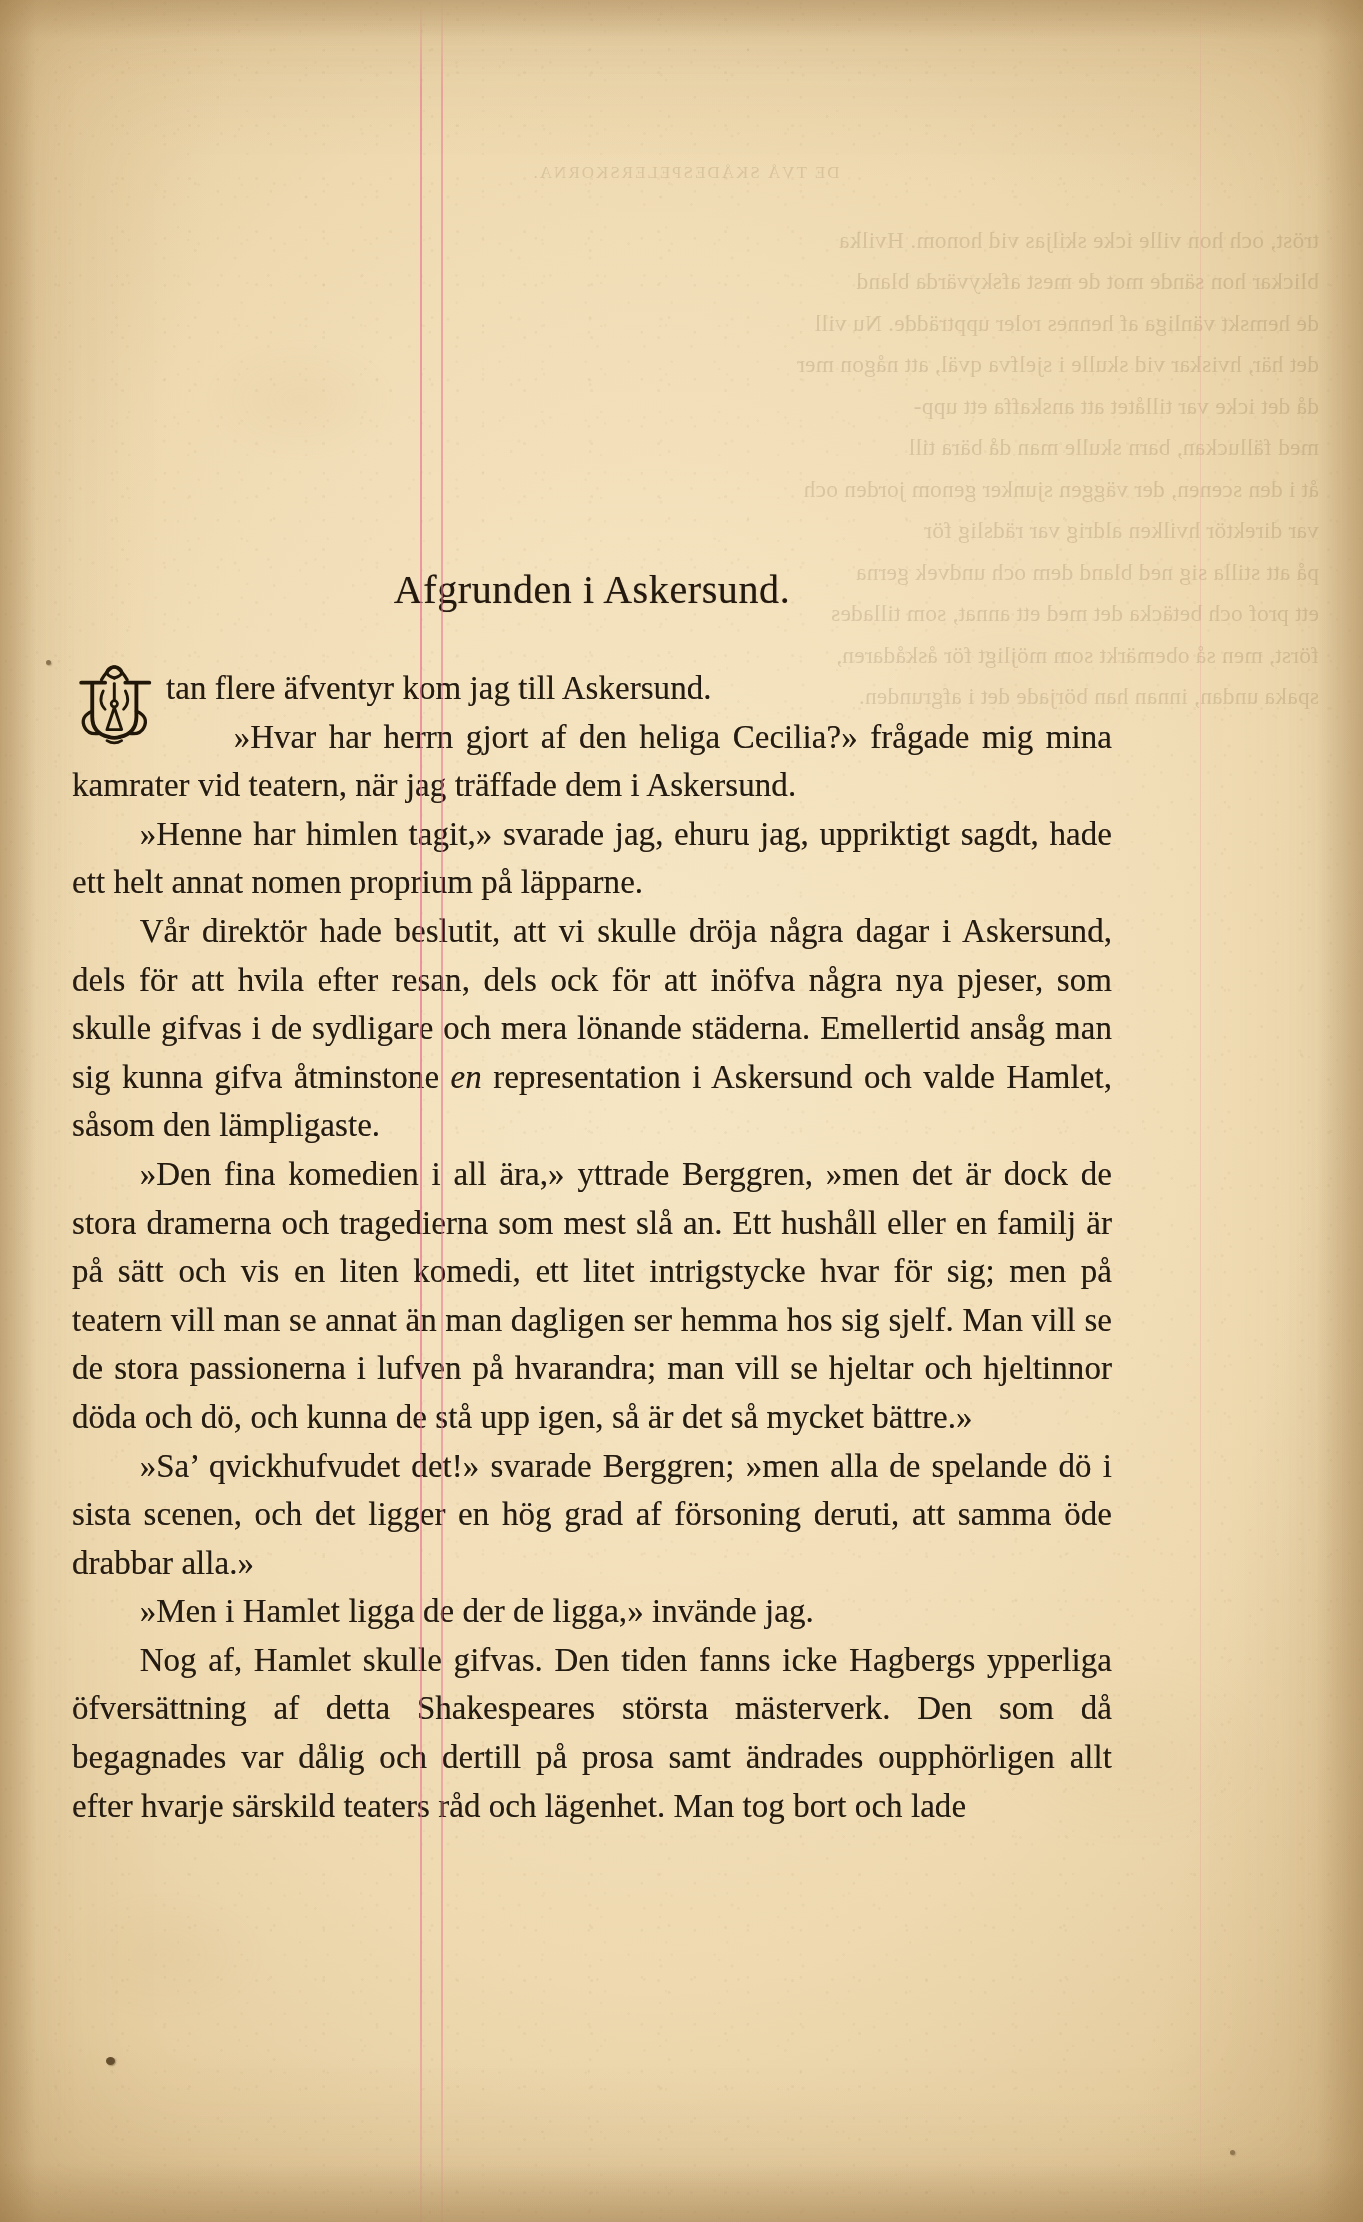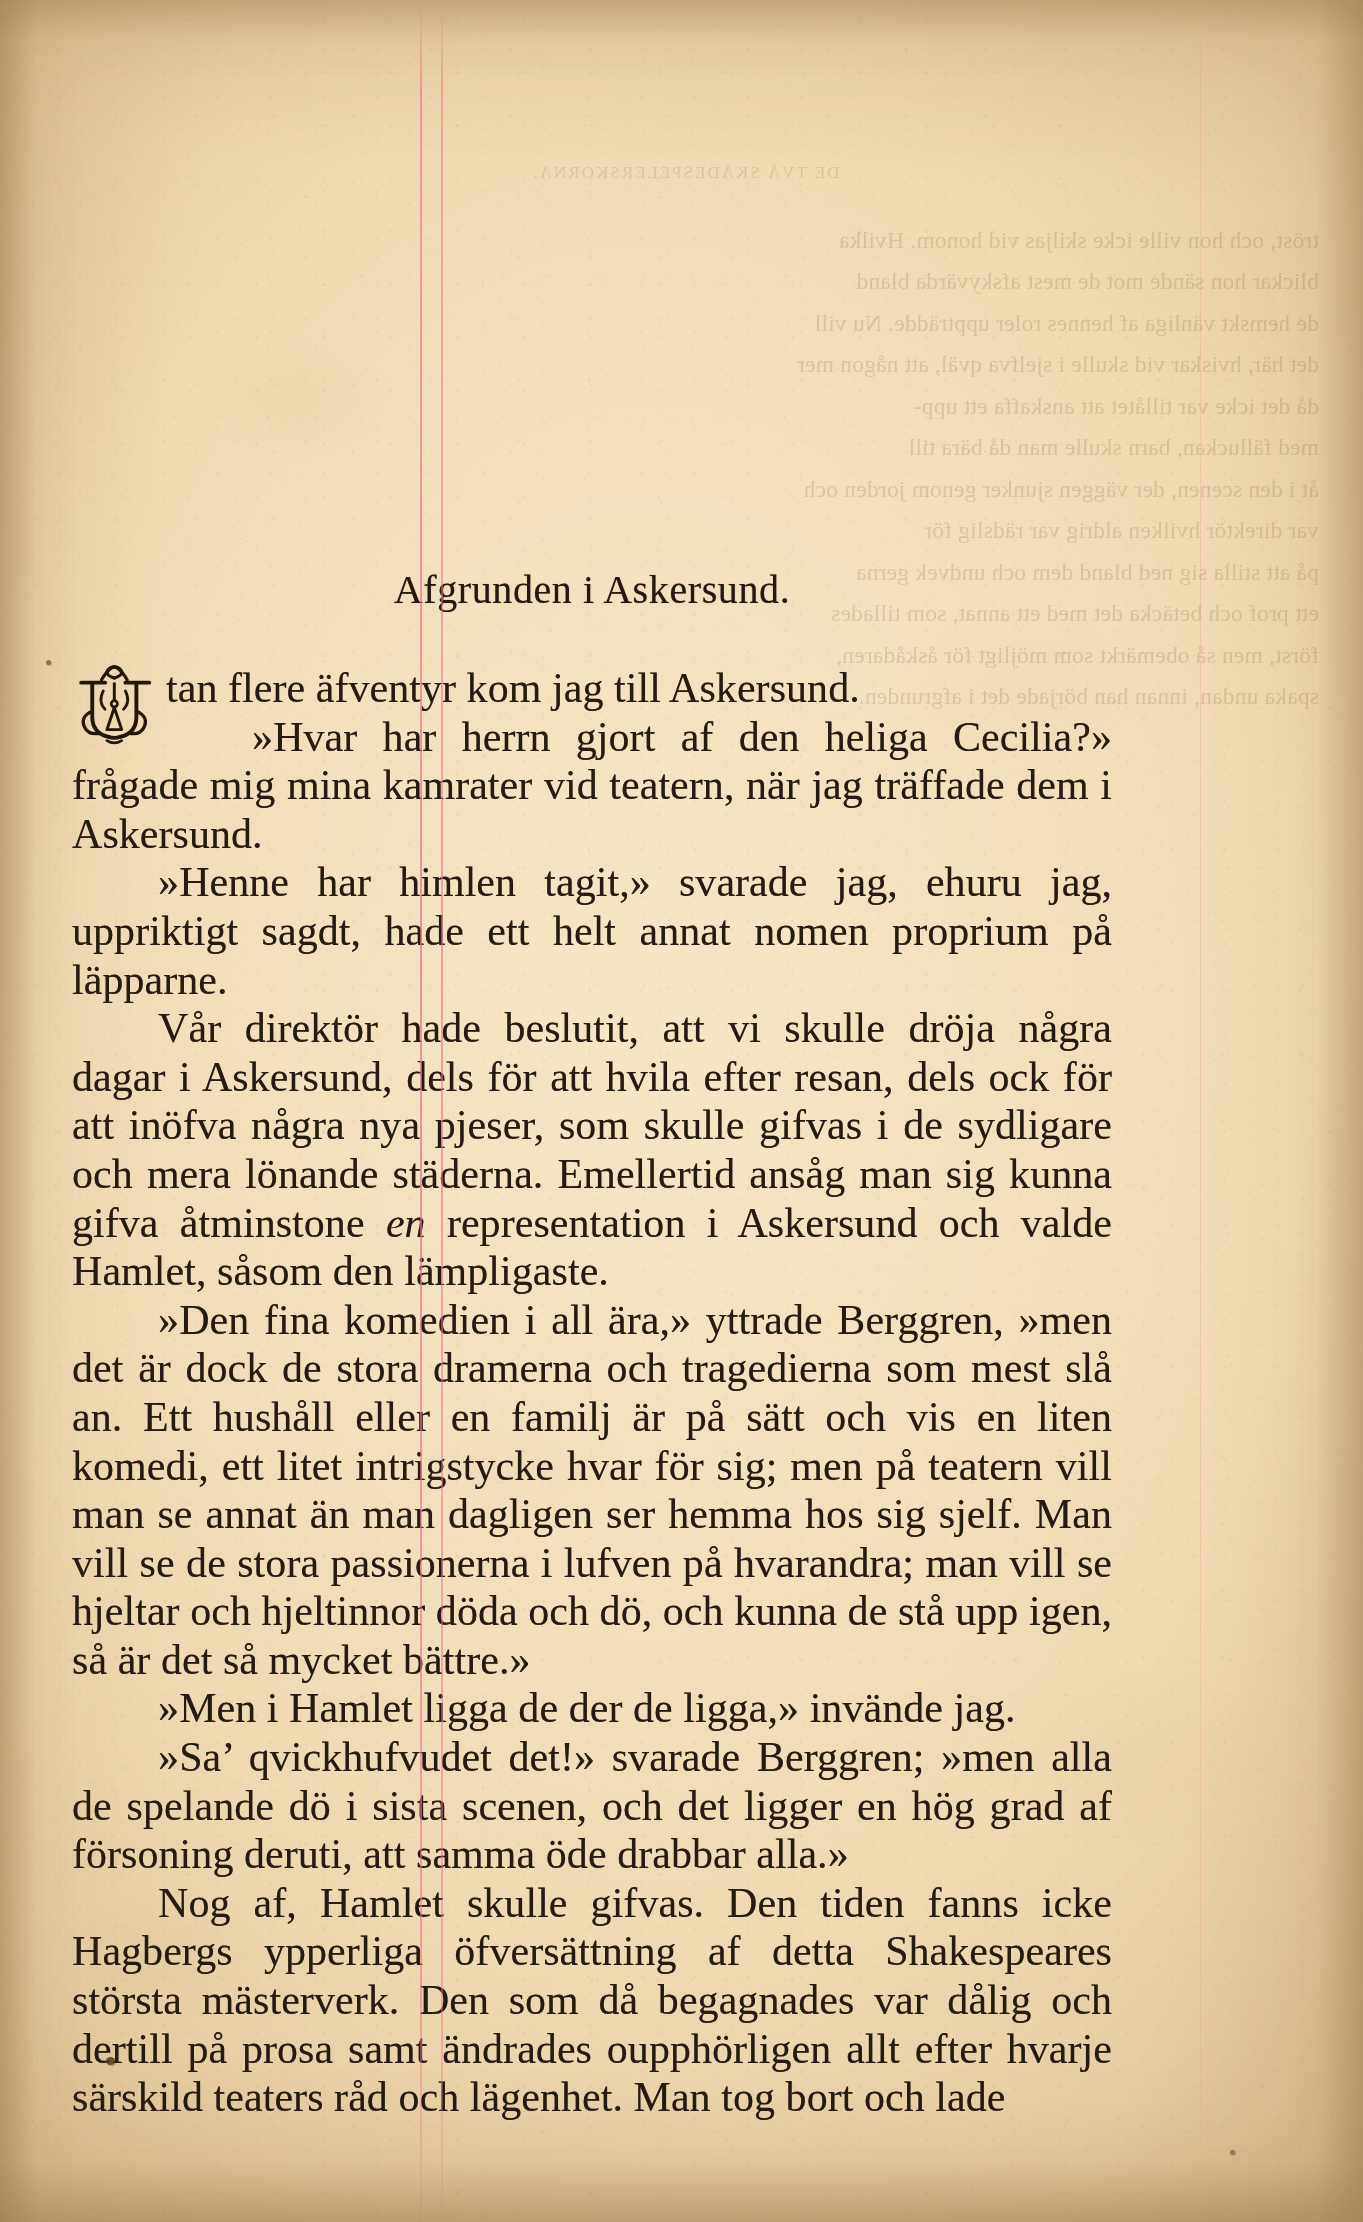--- a/index.html
+++ b/index.html
@@ -103,21 +103,21 @@
     color:#23190f;
     margin:4px;
     padding-top:562px;
     font-weight:400;
     text-shadow:0 0 .7px rgba(35,25,15,.55);
   }
 
   .body-text{
     margin:0;
     padding-top:47px;
-    font-size:42px;
+    font-size:33px;
     line-height:48.6px;
     text-align:justify;
     text-justify:inter-word;
     color:#241b11;
     letter-spacing:.05px;
     text-shadow:0 0 .55px rgba(36,27,17,.5);
   }
   .body-text p{margin:0;}
   .body-text p.ind{text-indent:2.05em;}
   .body-text i{font-style:italic;}
@@ -253,25 +253,25 @@
 
       <p class="ind">
         <span>Vår direktör hade beslutit, att vi skulle dröja några dagar i Askersund, dels för att hvila efter resan, dels ock för att inöfva några nya pjeser, som skulle gifvas i de sydligare och mera lönande städerna. Emellertid ansåg man sig kunna gifva åtminstone </span><i>en</i><span> representation i Askersund och valde Hamlet, såsom den lämpligaste.</span>
       </p>
 
       <p class="ind">
         <span>»Den fina komedien i all ära,» yttrade Berggren, »men det är dock de stora dramerna och tragedierna som mest slå an. Ett hushåll eller en familj är på sätt och vis en liten komedi, ett litet intrigstycke hvar för sig; men på teatern vill man se annat än man dagligen ser hemma hos sig sjelf. Man vill se de stora passionerna i lufven på hvarandra; man vill se hjeltar och hjeltinnor döda och dö, och kunna de stå upp igen, så är det så mycket bättre.»</span>
       </p>
 
       <p class="ind">
+        <span>»Sa’ qvickhufvudet det!» svarade Berggren; »men alla de spelande dö i sista scenen, och det ligger en hög grad af försoning deruti, att samma öde drabbar alla.»</span>
+      </p>
+
+      <p class="ind">
         <span>»Men i Hamlet ligga de der de ligga,» invände jag.</span>
-      </p>
-
-      <p class="ind">
-        <span>»Sa’ qvickhufvudet det!» svarade Berggren; »men alla de spelande dö i sista scenen, och det ligger en hög grad af försoning deruti, att samma öde drabbar alla.»</span>
       </p>
 
       <p class="ind">
         <span>Nog af, Hamlet skulle gifvas. Den tiden fanns icke Hagbergs ypperliga öfversättning af detta Shakespeares största mästerverk. Den som då begagnades var dålig och dertill på prosa samt ändrades oupphörligen allt efter hvarje särskild teaters råd och lägenhet. Man tog bort och lade</span>
       </p>
 
     </div>
   </div>
 
   <div class="pinkline a"></div>

